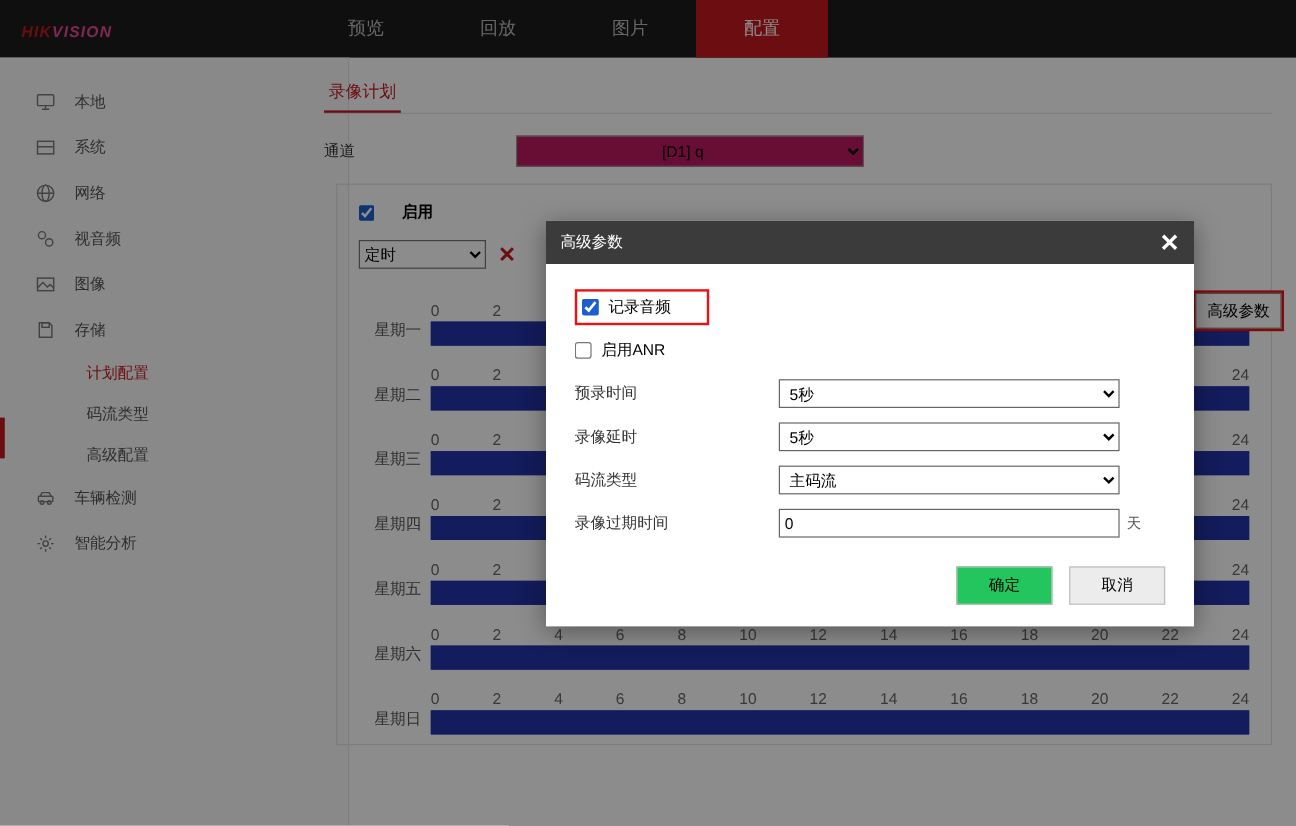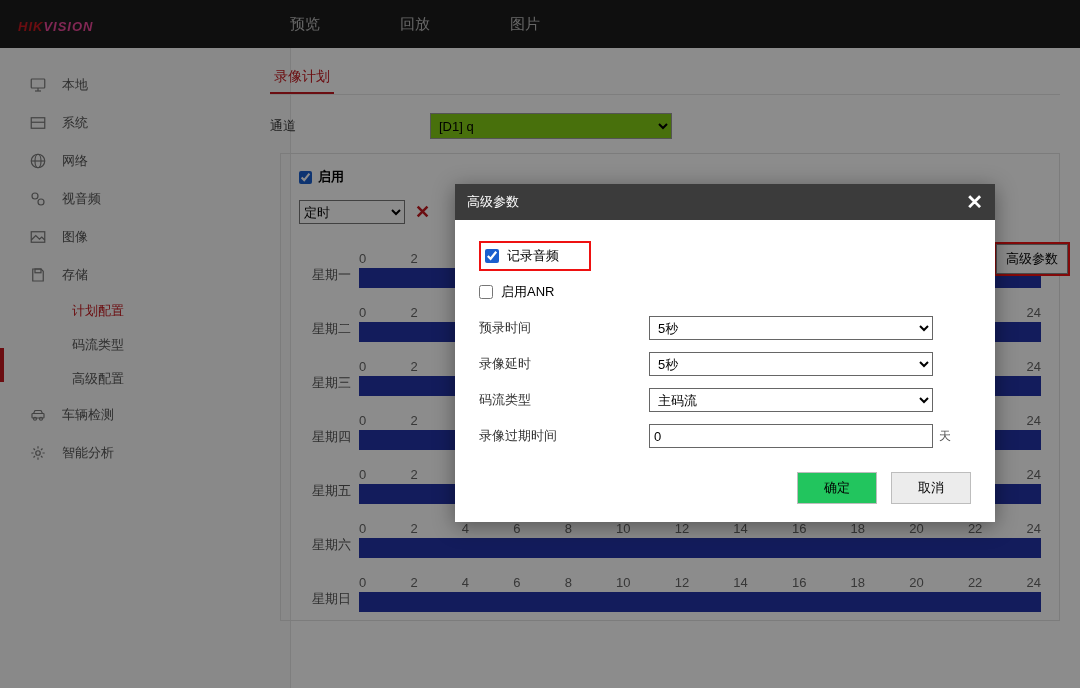--- a/index.html
+++ b/index.html
@@ -18,23 +18,23 @@
   .side-item svg{width:18px;height:18px;fill:none;stroke:#7a7a7a;stroke-width:1.6;}
   .side-sub{height:34px;display:flex;align-items:center;padding-left:72px;color:#555;cursor:pointer;}
   .side-sub.active{color:#c4191f;}
   .sidebar .active-bar{position:absolute;left:0;top:300px;width:4px;height:34px;background:#c4191f;}
   
   .main{position:absolute;left:250px;right:0;top:48px;bottom:0;padding:14px 20px;}
   .subtab{color:#c4191f;font-size:14px;padding:6px 4px;border-bottom:2px solid #c4191f;display:inline-block;}
   .subtab-row{border-bottom:1px solid #e6e6e6;margin-bottom:18px;}
   .row{display:flex;align-items:center;margin-bottom:14px;}
   .row .label{width:160px;color:#333;}
-  select.wide{width:242px;height:26px;border:1px solid #999;background:#84cc16;padding:0 4px;}
+  select.wide{width:290px;height:26px;border:1px solid #999;background:#be185d;padding:0 4px;text-align:center;}
   .config-panel{border:1px solid #e2e2e2;padding:14px 18px 8px 18px;margin-left:10px;}
-  .enable-row{display:flex;align-items:center;gap:6px;margin-bottom:14px;font-weight:bold;}
+  .enable-row{display:flex;align-items:center;gap:23px;margin-bottom:14px;font-weight:bold;}
   .enable-row input{accent-color:#1b5fce;}
   select.small{width:106px;height:24px;border:1px solid #777;background:#fff;}
   .rec-toolbar{display:flex;align-items:center;gap:10px;margin-bottom:10px;}
   .x-del{color:#c4191f;font-size:18px;font-weight:bold;cursor:pointer;}
   .adv-btn{position:absolute;right:12px;top:196px;height:30px;width:72px;border:1px solid #888;background:#fff;cursor:pointer;}
   .adv-btn-hl{outline:2px solid #e11;}
   
   .sched{margin-left:8px;}
   .day-row{display:flex;align-items:flex-end;height:54px;}
   .day-label{width:52px;text-align:right;padding-right:8px;color:#555;padding-bottom:4px;}
@@ -61,20 +61,21 @@
 </head>
 <body>
 
 <div class="topnav">
   <div class="logo">
     <span class="hik">HIK</span><span class="vision">VISION</span>
   </div>
   <div class="tab">预览</div>
   <div class="tab">回放</div>
   <div class="tab">图片</div>
+  <div class="tab active">配置</div>
 </div>
 
 <div class="sidebar">
   <div class="side-item">
     <span class="icon">
         <svg viewBox="0 0 24 24">
           <rect x="3" y="4" width="18" height="12" rx="1"></rect>
           <line x1="8" y1="20" x2="16" y2="20"></line>
           <line x1="12" y1="16" x2="12" y2="20"></line>
         </svg>

